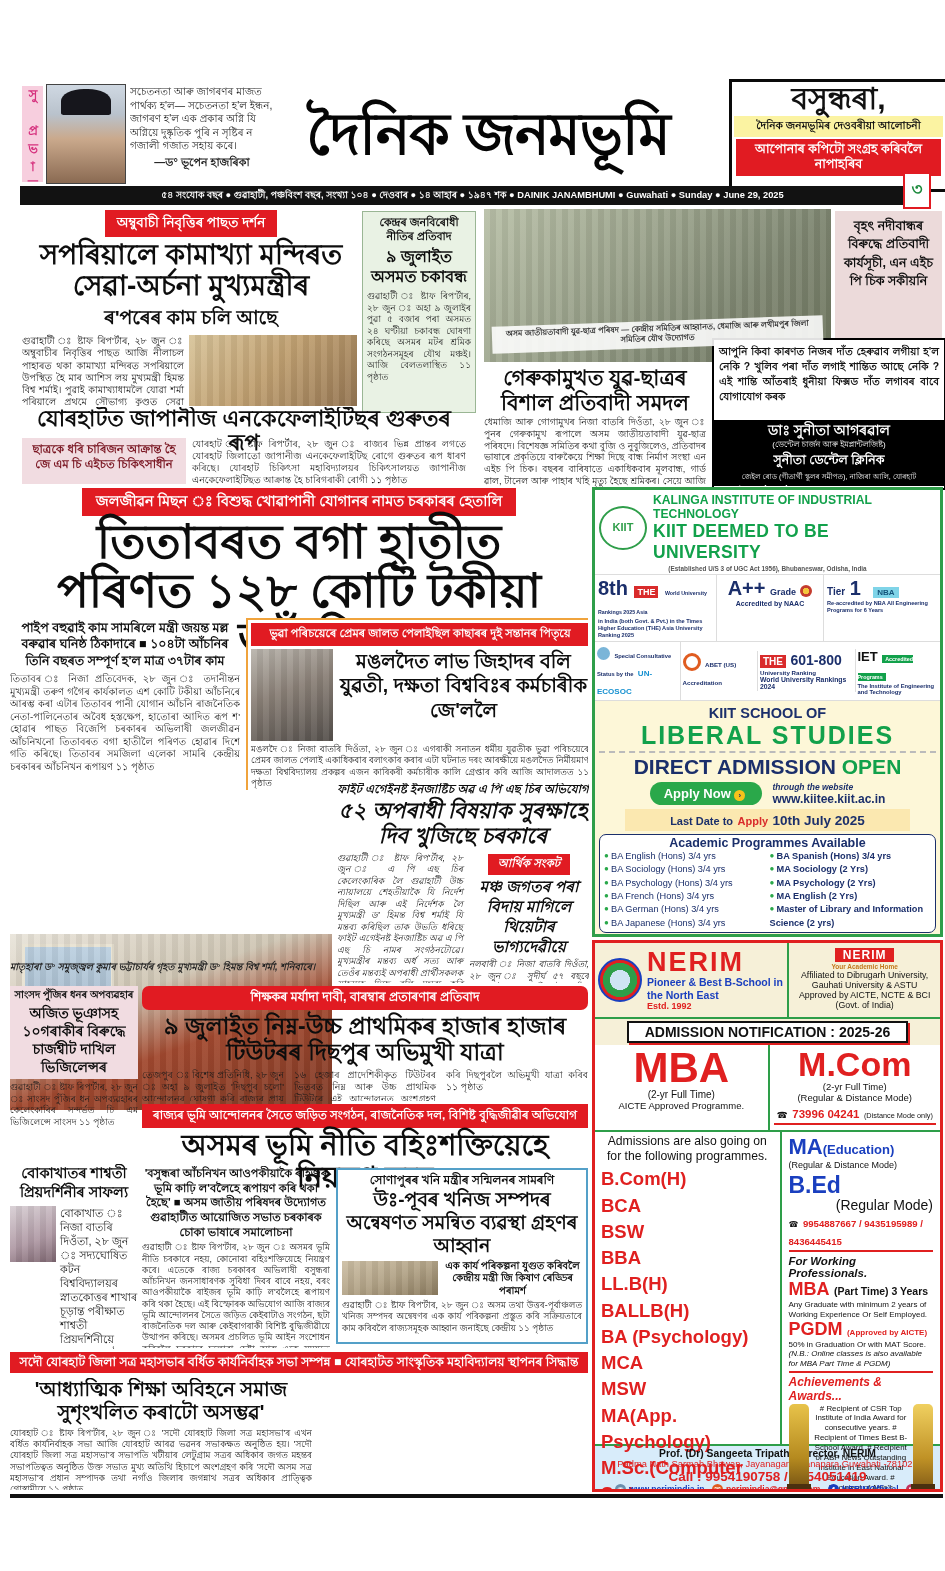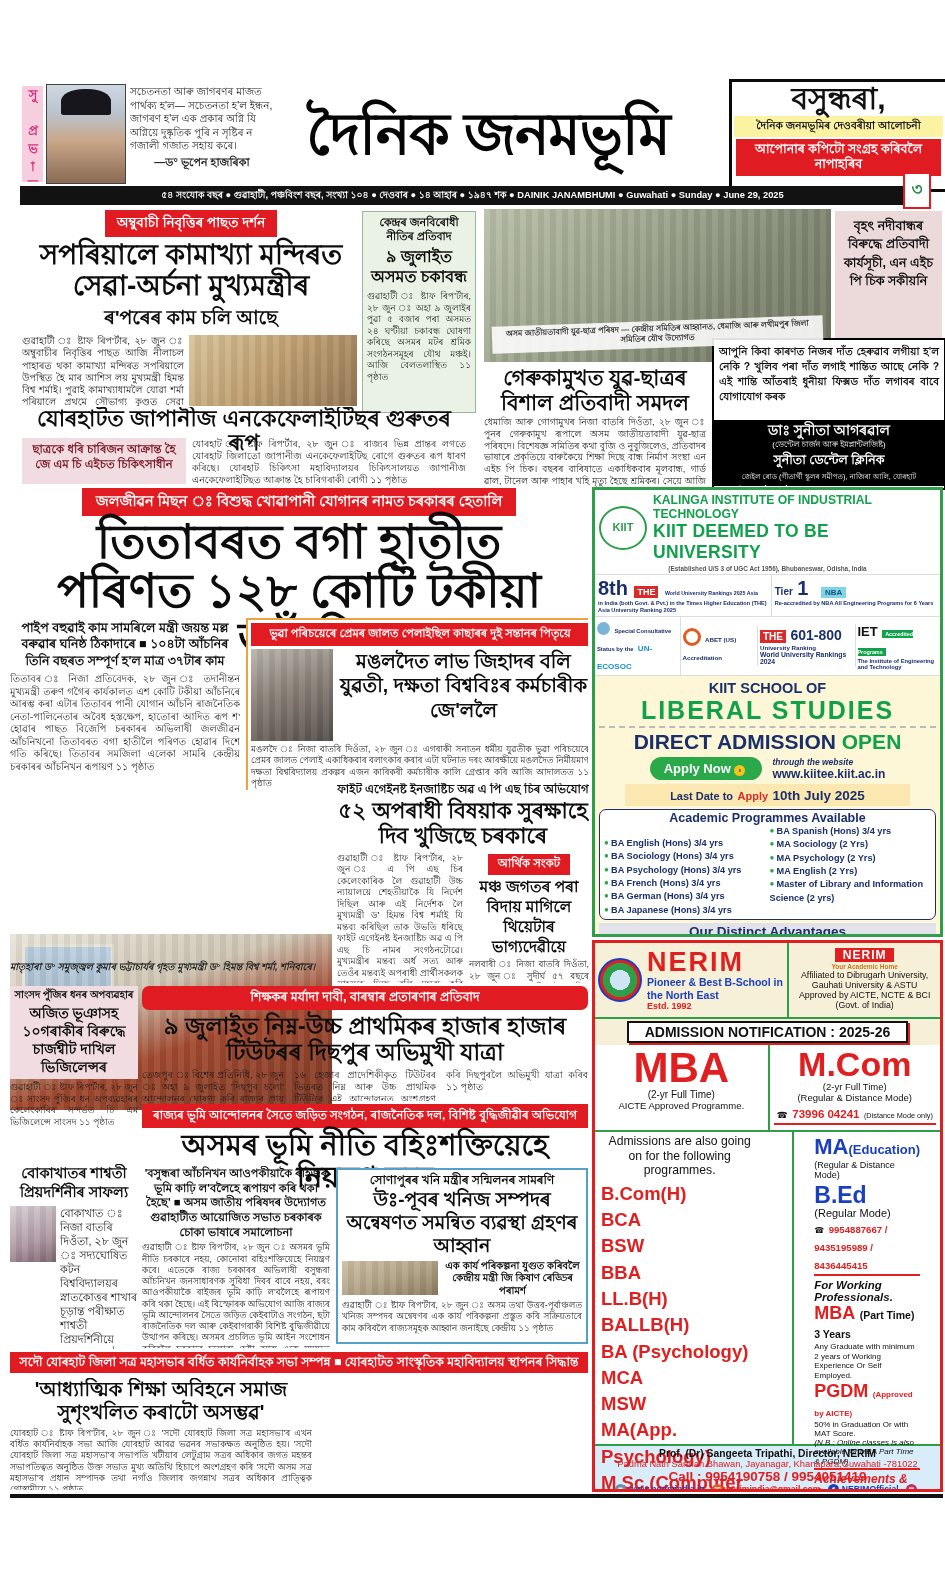--- a/index.html
+++ b/index.html
@@ -132,20 +132,26 @@
     </div>
     <div class="ctr" style="font-size:6.4px;color:#555;font-weight:bold;border-bottom:1px solid #ddd;padding:2px 0;">(Established U/S 3 of UGC Act 1956), Bhubaneswar, Odisha, India</div>
 
     <div style="display:flex;border-bottom:1px solid #ddd;">
       <div style="flex:1.15;padding:2px 3px;border-right:1px solid #ddd;">
         <span class="navy bold" style="font-size:20px;">8th</span>
         <span style="background:#d92b2b;color:#fff;font-weight:bold;font-size:9px;padding:1px 3px;margin:0 2px;">THE</span>
         <span class="navy" style="font-size:5.3px;font-weight:bold;">World University Rankings 2025 Asia</span>
         <div class="navy" style="font-size:5.6px;font-weight:bold;line-height:1.25;">in India (both Govt. &amp; Pvt.) in the Times Higher Education (THE) Asia University Ranking 2025</div>
       </div>
+      <div style="flex:1;padding:2px 3px;border-right:1px solid #ddd;text-align:center;">
+        <span class="navy bold" style="font-size:20px;">A++</span>
+        <span class="navy bold" style="font-size:9px;">Grade</span>
+        <span style="display:inline-block;width:12px;height:12px;border-radius:50%;background:radial-gradient(circle,#f3c63c 40%,#c43c2e 41%);vertical-align:-2px;"></span>
+        <div class="navy bold" style="font-size:7px;">Accredited by NAAC</div>
+      </div>
       <div style="flex:1.1;padding:2px 3px;">
         <span class="navy bold" style="font-size:10px;">Tier</span>
         <span class="navy bold" style="font-size:20px;">1</span>
         <span style="background:#7fd4e8;color:#15547a;font-size:8px;font-weight:bold;padding:1px 4px;margin-left:8px;">NBA</span>
         <div class="navy" style="font-size:5.6px;font-weight:bold;line-height:1.25;">Re-accredited by NBA All Engineering Programs for 6 Years</div>
       </div>
     </div>
 
     <div style="display:flex;border-bottom:1px solid #ddd;align-items:center;">
       <div style="flex:1;padding:2px;border-right:1px solid #ddd;">
@@ -189,21 +195,21 @@
       </div>
       <div class="ctr" style="background:#fbe8b0;margin:0 26px;padding:2px 0;">
         <span class="navy bold" style="font-size:11px;">Last Date to</span>
         <span class="bold" style="font-size:11px;color:#d92b2b;">Apply</span>
         <span class="navy bold" style="font-size:13.5px;">10th July 2025</span>
       </div>
 
       <div style="border:1.5px solid #1b2f6b;border-radius:7px;background:#fff;margin-top:3px;padding:1px 4px 2px;">
         <div class="ctr navy bold" style="font-size:12.5px;">Academic Programmes Available</div>
         <div style="display:flex;gap:4px;">
-          <ul class="kbullet" style="flex:1;font-size:9.2px;font-weight:bold;color:#1b2f6b;line-height:1.45;margin-top:12px;">
+          <ul class="kbullet" style="flex:1;font-size:9.2px;font-weight:normal;color:#1b2f6b;line-height:1.45;">
             <li>BA English (Hons) 3/4 yrs</li>
             <li>BA Sociology (Hons) 3/4 yrs</li>
             <li>BA Psychology (Hons) 3/4 yrs</li>
             <li>BA French (Hons) 3/4 yrs</li>
             <li>BA German (Hons) 3/4 yrs</li>
             <li>BA Japanese (Hons) 3/4 yrs</li>
           </ul>
           <ul class="kbullet" style="flex:1;font-size:9.2px;font-weight:bold;color:#1b2f6b;line-height:1.45;">
             <li>BA Spanish (Hons) 3/4 yrs</li>
             <li>MA Sociology (2 Yrs)</li>
@@ -217,21 +223,21 @@
 
     </div>
 
   </div>
 
   <div class="abs photo photo-indoor" style="left:10px;top:781px;width:322px;height:176px;">
     <div style="position:absolute;left:12px;top:10px;width:86px;height:120px;background:linear-gradient(180deg,#bcd0e0,#8fa5b8);border:3px solid #e8e2d2;"></div>
   </div>
   <div class="abs" style="left:10px;top:960px;width:322px;height:22px;font-size:9.6px;font-style:italic;font-weight:bold;color:#222;">মাতৃহাৰা ড° সমুজ্জ্বল কুমাৰ ভট্টাচাৰ্যৰ গৃহত মুখ্যমন্ত্ৰী ড° হিমন্ত বিশ্ব শৰ্মা, শনিবাৰে।</div>
 
-  <div class="abs" style="left:337px;top:783px;width:252px;height:200px;">
+  <div class="abs" style="left:337px;top:783px;width:252px;height:200px;font-style:italic;">
     <div class="hl" style="font-size:11.8px;">ফাইট এগেইনষ্ট ইনজাষ্টিচ অৱ এ পি এছ চিৰ অভিযোগ</div>
     <div class="hl" style="font-size:21.5px;line-height:1.18;margin:3px 0;">৫২ অপৰাধী বিষয়াক সুৰক্ষাহে দিব খুজিছে চৰকাৰে</div>
     <div style="display:flex;gap:6px;">
       <div class="body-txt jst" style="width:126px;font-size:9px;height:138px;">গুৱাহাটী ঃ ষ্টাফ ৰিপ'ৰ্টাৰ, ২৮ জুন ঃ এ পি এছ চিৰ কেলেংকাৰিক লৈ গুৱাহাটী উচ্চ ন্যায়ালয়ে শেহতীয়াকৈ যি নিৰ্দেশ দিছিল আৰু এই নিৰ্দেশক লৈ মুখ্যমন্ত্ৰী ড' হিমন্ত বিশ্ব শৰ্মাই যি মন্তব্য কৰিছিল তাক উভতি ধৰিছে ফাইট এগেইনষ্ট ইনজাষ্টিচ অৱ এ পি এছ চি নামৰ সংগঠনটোৱে। মুখ্যমন্ত্ৰীৰ মন্তব্য অৰ্ধ সত্য আৰু তেওঁৰ মন্তব্যই অপৰাধী প্ৰাৰ্থীসকলক সাহসহে দিছে বুলি মন্তব্য কৰি সংগঠনটোৱ মুকলি  ১১ পৃষ্ঠাত</div>
       <div style="flex:1;">
         <div class="ctr"><span class="band" style="display:inline-block;font-size:11.5px;padding:1px 10px;">আৰ্থিক সংকট</span></div>
         <div class="hl" style="font-size:15.5px;line-height:1.3;margin:2px 0;">মঞ্চ জগতৰ পৰা বিদায় মাগিলে থিয়েটাৰ ভাগ্যদেৱীয়ে</div>
         <div class="body-txt jst" style="font-size:8.8px;height:62px;">নলবাৰী ঃ নিজা বাতৰি দিওঁতা, ২৮ জুন ঃ সুদীৰ্ঘ ৫৭ বছৰে অসমৰ ইমূৰৰ পৰা সিমূৰলৈ, গাঁৱৰ পৰা নগৰলৈ হাঁহি, কান্দোন আৰু ৰোমাঞ্চেৰে ভৰপূৰ নাটক মঞ্চস্থ কৰি কলাপ্ৰেমী ৰাইজ আৰু দৰ্শক  ১১ পৃষ্ঠাত</div>
       </div>
     </div>
@@ -339,25 +345,25 @@
           <li>BBA</li>
           <li>LL.B(H)</li>
           <li>BALLB(H)</li>
           <li>BA (Psychology)</li>
           <li>MCA</li>
           <li>MSW</li>
           <li>MA(App. Psychology)</li>
           <li>M.Sc.(Computer Sc.)</li>
         </ul>
       </div>
-      <div class="vline-g" style="flex:1;padding:2px 20px;margin-left:28px;">
+      <div class="vline-g" style="flex:1;padding:2px 7px;">
         <div><span class="nblue bold" style="font-size:22px;">MA</span><span class="nblue bold" style="font-size:13px;">(Education)</span></div>
         <div style="font-size:9px;">(Regular &amp; Distance Mode)</div>
         <div class="nblue bold" style="font-size:23px;line-height:1.05;margin-top:3px;">B.Ed</div>
-        <div style="font-size:11px;">(Regular Mode)</div>
+        <div style="font-size:14px;text-align:right;">(Regular Mode)</div>
         <div style="border-bottom:2px solid #e02020;padding-bottom:1px;">
           <span style="font-size:8px;">☎</span>
           <span class="nred bold" style="font-size:9.6px;">9954887667 / 9435195989 / 8436445415</span>
         </div>
         <div class="bold" style="font-size:11.5px;font-style:italic;margin-top:3px;">For Working Professionals.</div>
         <div><span class="nred bold" style="font-size:18px;">MBA</span> <span class="bold" style="font-size:10.5px;">(Part Time) 3 Years</span></div>
         <div style="font-size:8px;line-height:1.2;">Any Graduate with minimum 2 years of Working Experience Or Self Employed.</div>
         <div><span class="nred bold" style="font-size:18px;">PGDM</span> <span class="nred bold" style="font-size:8px;">(Approved by AICTE)</span></div>
         <div style="font-size:8px;">50% in Graduation Or with MAT Score.</div>
         <div style="font-size:8px;font-style:italic;line-height:1.2;border-bottom:2px solid #e02020;padding-bottom:2px;">(N.B.: Online classes is also available for MBA Part Time &amp; PGDM)</div>

